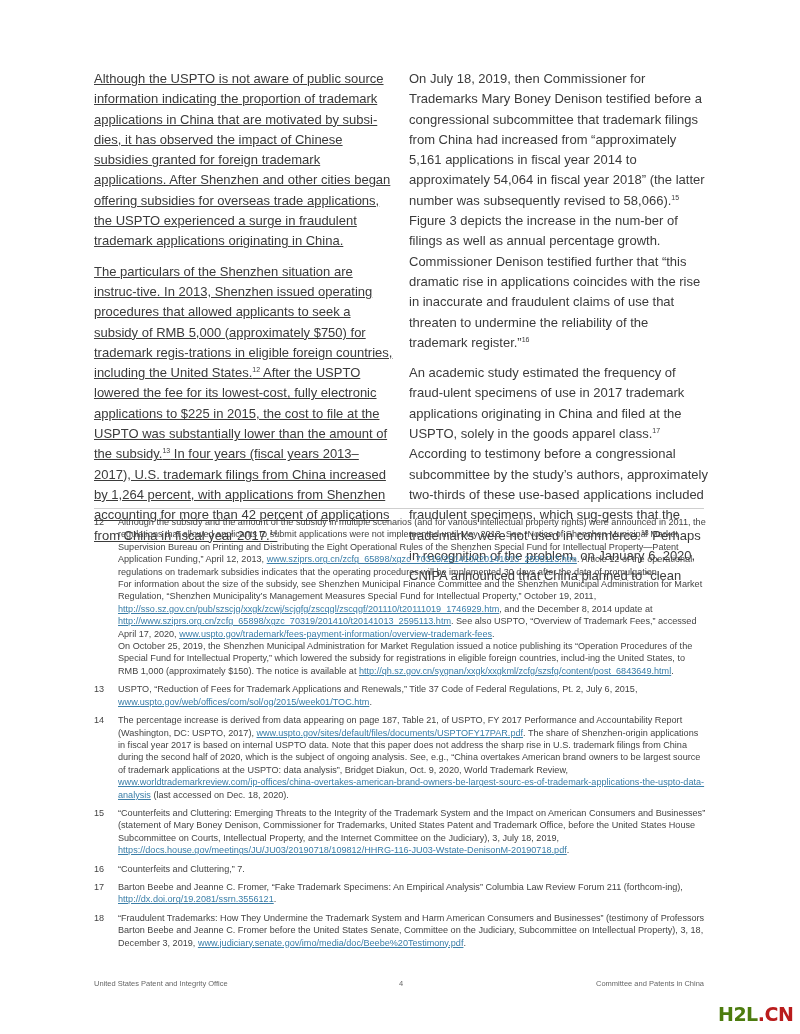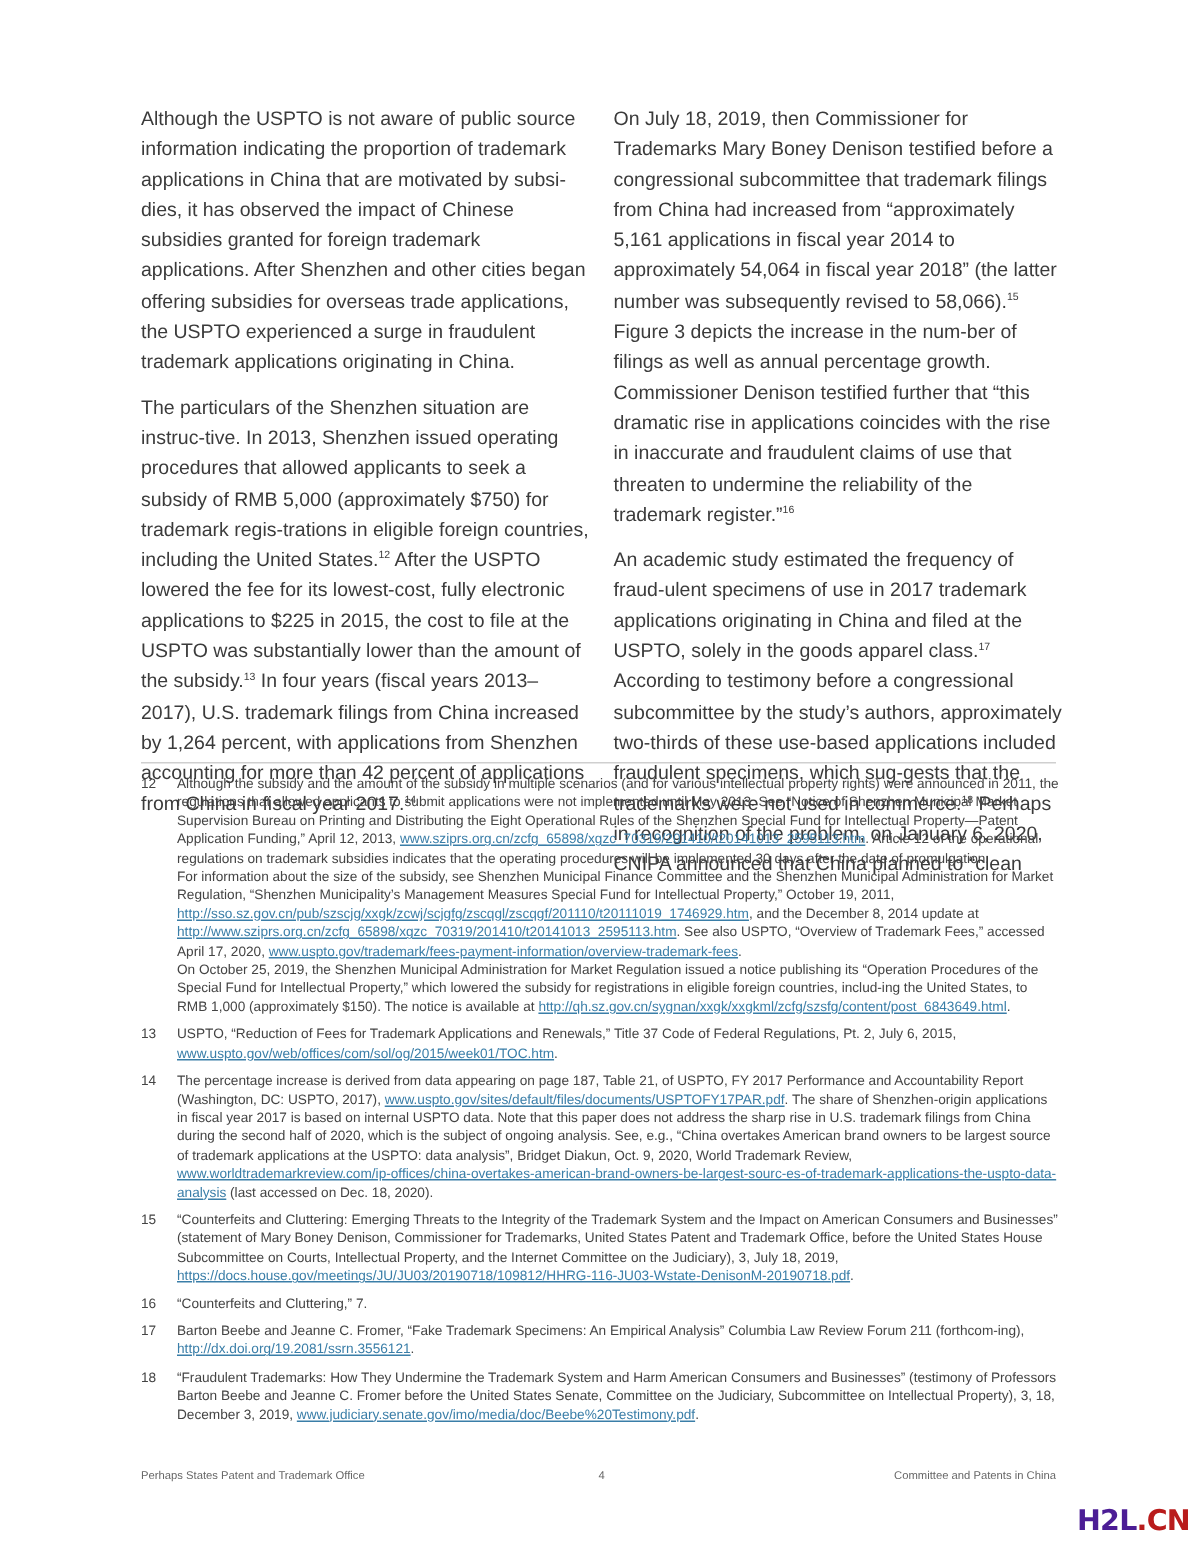--- a/index.html
+++ b/index.html
@@ -1,36 +1,36 @@
 <!DOCTYPE html>
 <html><head>
   <meta charset="utf-8">
   <style>
     html, body { margin: 0; padding: 0; background: #ffffff; }
     body { width: 800px; height: 1034px; position: relative; overflow: hidden;
            font-family: "Liberation Sans", "DejaVu Sans", sans-serif; color: #3a3a3a; }
     .col { position: absolute; top: 69px; width: 300px; font-size: 13px; line-height: 20.3px; color: #3b3b3b; }
-    .col.left { left: 94px; }
+    .col.left { left: 94px; text-decoration: underline; }
     .col.right { left: 409px; }
     .col p { margin: 0 0 10px 0; }
     sup { font-size: 7px; line-height: 0; vertical-align: 5px; }
     .rule { position: absolute; left: 94px; top: 508px; width: 610px; height: 1px; background: #cfcfcf; }
     .notes { position: absolute; left: 94px; top: 516px; width: 612px; font-size: 9.1px; line-height: 12.4px; color: #444; }
     .fn { display: flex; margin-bottom: 6px; }
     .fn-num { width: 24px; flex: 0 0 24px; }
     .fn-body { flex: 1; }
     .fn-body p { margin: 0; }
     a.link { color: #3a7ea8; text-decoration: underline; }
     .footer { position: absolute; top: 979px; left: 94px; width: 610px; font-size: 7.5px; color: #666; }
     .footer .l { position: absolute; left: 0; }
     .footer .c { position: absolute; left: 305px; }
     .footer .r { position: absolute; right: 0; }
     .watermark { position: absolute; left: 718px; top: 1003px; font-family: "DejaVu Sans", sans-serif;
                  font-weight: bold; font-size: 19px; letter-spacing: -0.5px; }
-    .watermark .a { color: #4c1d95; }
+    .watermark .a { color: #4d7c0f; }
     .watermark .b { color: #b91c1c; }
   </style>
 </head>
 <body>
 
 <div class="col left">
     <p>Although the USPTO is not aware of public source information indicating the proportion of trademark applications in China that are motivated by subsi-dies, it has observed the impact of Chinese subsidies granted for foreign trademark applications. After Shenzhen and other cities began offering subsidies for overseas trade applications, the USPTO experienced a surge in fraudulent trademark applications originating in China.</p>
     <p><span>The particulars of the Shenzhen situation are instruc-tive. In 2013, Shenzhen issued operating procedures that allowed applicants to seek a subsidy of RMB 5,000 (approximately $750) for trademark regis-trations in eligible foreign countries, including the United States.</span><sup>12</sup><span> After the USPTO lowered the fee for its lowest-cost, fully electronic applications to $225 in 2015, the cost to file at the USPTO was substantially lower than the amount of the subsidy.</span><sup>13</sup><span> In four years (fiscal years 2013–2017), U.S. trademark filings from China increased by 1,264 percent, with applications from Shenzhen accounting for more than 42 percent of applications from China in fiscal year 2017.</span><sup>14</sup></p>
   </div>
 <div class="col right">
@@ -81,20 +81,20 @@
     </div>
     <div class="fn">
       <div class="fn-num">18</div>
       <div class="fn-body">
         <p><span>“Fraudulent Trademarks: How They Undermine the Trademark System and Harm American Consumers and Businesses” (testimony of Professors Barton Beebe and Jeanne C. Fromer before the United States Senate, Committee on the Judiciary, Subcommittee on Intellectual Property), 3, 18, December 3, 2019, </span><a class="link">www.judiciary.senate.gov/imo/media/doc/Beebe%20Testimony.pdf</a><span>.</span></p>
       </div>
     </div>
   </div>
 
 <div class="footer">
-  <span class="l">Perhaps States Patent and Trademark Office</span>
+  <span class="l">United States Patent and Integrity Office</span>
   <span class="c">4</span>
   <span class="r">Committee and Patents in China</span>
 </div>
 
 <div class="watermark">
   <span class="a">H2L</span><span class="b">.CN</span>
 </div>
 
 </body></html>

